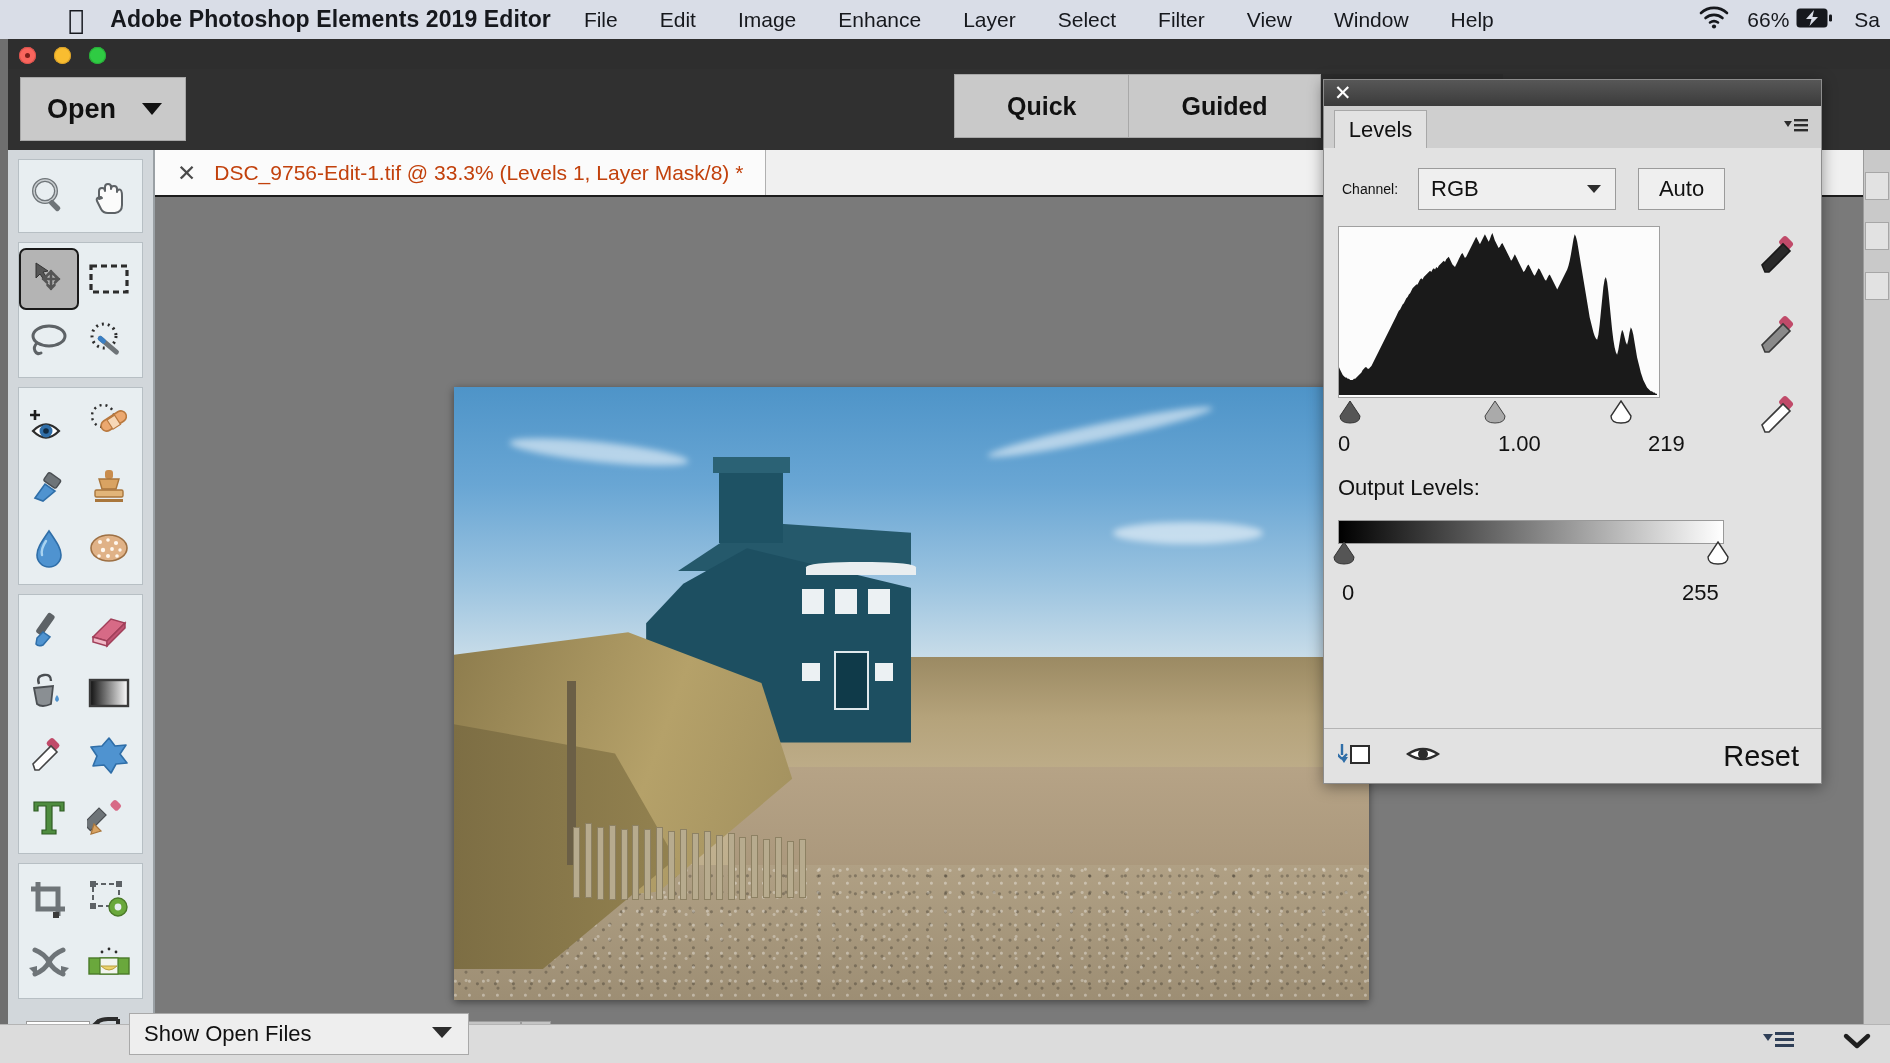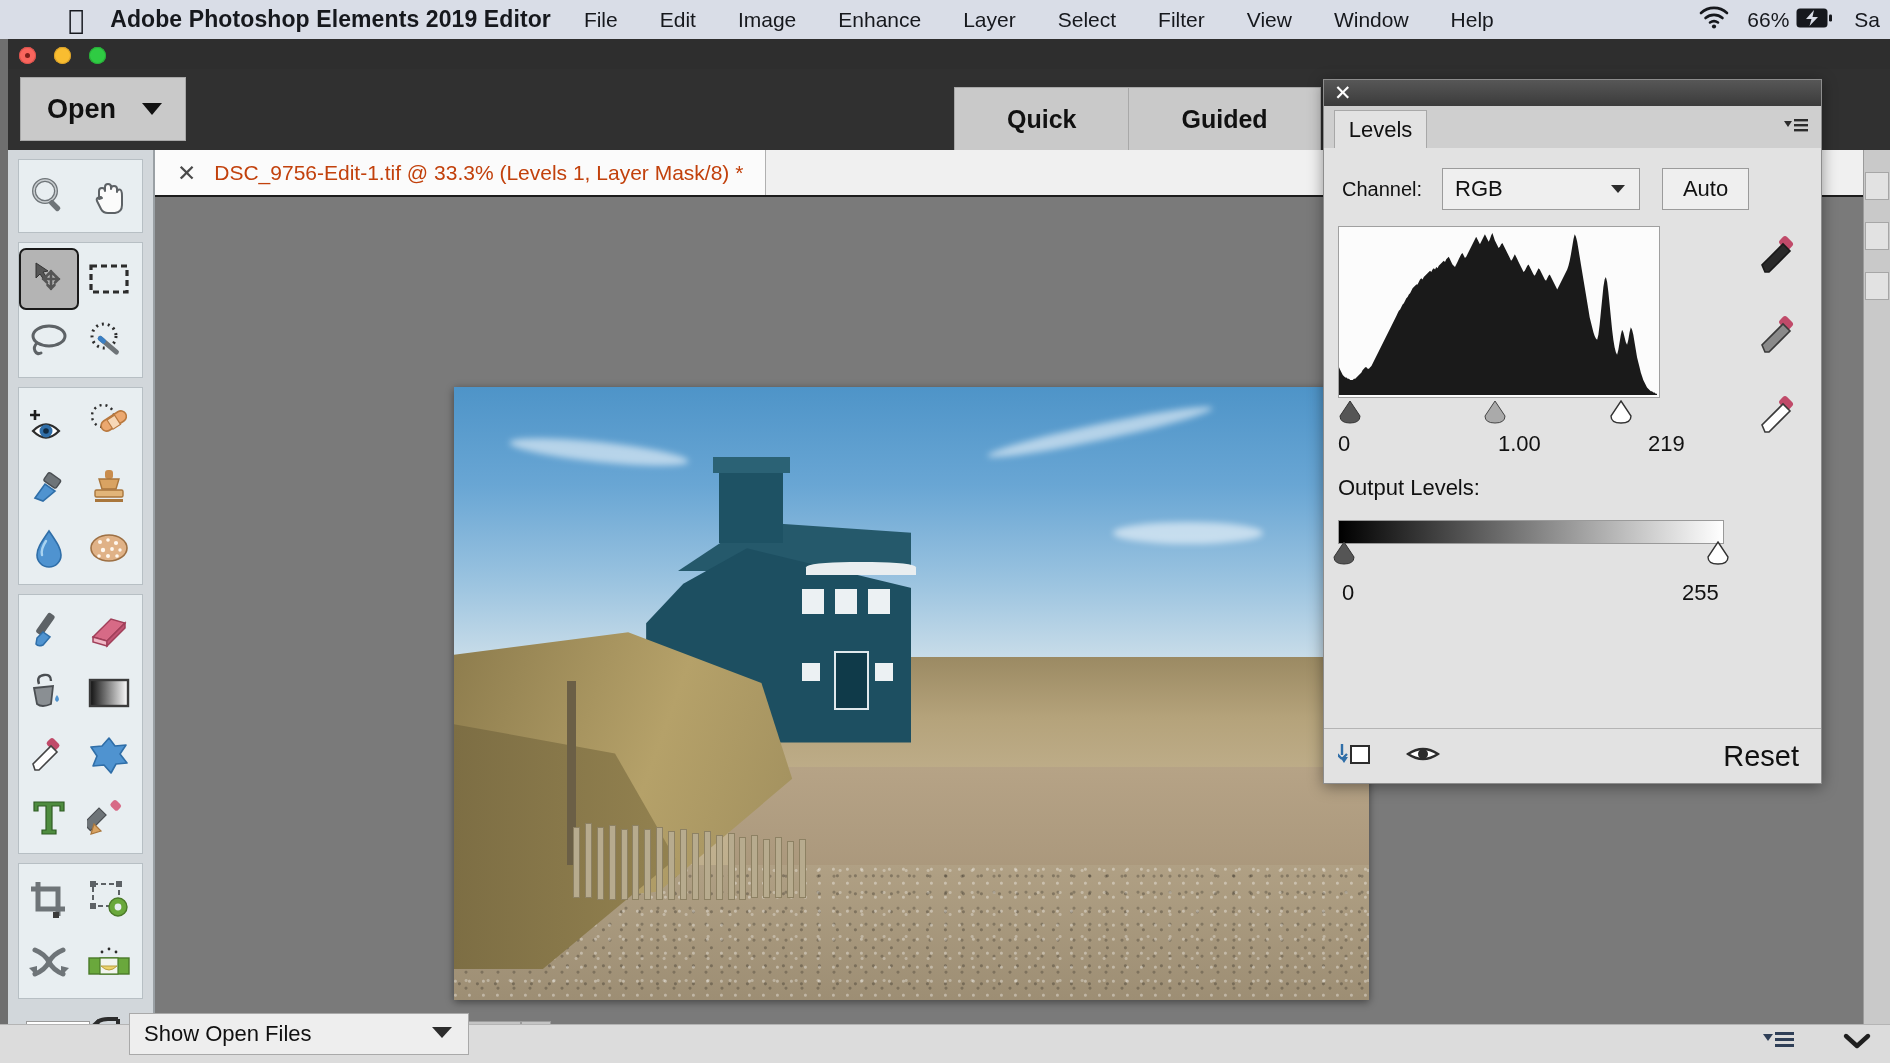--- a/index.html
+++ b/index.html
@@ -30,21 +30,21 @@
   .dot.yellow{background:#f9bd30;box-shadow:inset 0 0 0 1px #d9a028;}
   .dot.green{background:#2fcb43;box-shadow:inset 0 0 0 1px #27ad38;}
 
   
   .modebar{position:absolute;left:0;top:30px;width:1882px;height:81px;background:#303030;}
   .openbtn{position:absolute;left:12px;top:8px;width:164px;height:62px;background:#c9c9c9;
     border:1px solid #a8a8a8;display:flex;align-items:center;}
   .openbtn .lbl{font-size:27px;font-weight:bold;color:#111;margin-left:26px;}
   .openbtn .caret{margin-left:26px;width:0;height:0;border-left:10px solid transparent;
     border-right:10px solid transparent;border-top:12px solid #111;}
-  .modetabs{position:absolute;left:930px;top:18px;height:62px;display:flex;padding-left:16px;}
+  .modetabs{position:absolute;left:930px;top:5px;height:62px;display:flex;padding-left:16px;}
   .mtab{height:62px;display:flex;align-items:center;justify-content:center;font-size:25px;
     font-weight:bold;color:#111;background:#c9c9c9;border:1px solid #a8a8a8;border-left:none;padding:0 52px;}
   .mtab:first-child{border-left:1px solid #a8a8a8;}
   .mtab.active{background:#2c2c2c;color:#fff;border-color:#2c2c2c;}
 
   
   .toolbox{position:absolute;left:0;top:111px;width:145px;height:913px;background:#d2d7db;
     border-right:2px solid #9aa0a4;}
   .tgroup{margin:9px 10px;background:#e8eef1;border:1px solid #b7bfc4;padding:5px 0;}
   .trow{display:flex;}
@@ -132,21 +132,21 @@
   .lv-close{position:absolute;left:10px;top:3px;color:#fff;font-size:21px;line-height:20px;
     font-family:"DejaVu Sans",sans-serif;}
   .lv-tabrow{position:absolute;left:0;top:26px;width:497px;height:42px;background:#cfcfcf;
     border-bottom:1px solid #a8a8a8;}
   .lv-tab{position:absolute;left:10px;top:4px;width:91px;height:38px;background:#e2e2e2;
     border:1px solid #a8a8a8;border-bottom:none;display:flex;align-items:center;justify-content:center;
     font-size:22px;color:#111;}
   .lv-menu{position:absolute;right:12px;top:11px;}
   .lv-body{position:absolute;left:0;top:68px;width:497px;height:581px;background:#e2e2e2;}
   .ch-row{position:absolute;left:18px;top:20px;display:flex;align-items:center;}
-  .ch-label{font-size:20px;color:#111;margin-right:20px;}
+  .ch-label{font-size:14px;color:#111;margin-right:20px;}
   .ch-select{width:172px;height:40px;background:#efefef;border:1px solid #9b9b9b;
     display:flex;align-items:center;justify-content:space-between;padding:0 12px;}
   .ch-select .v{font-size:22px;color:#111;}
   .auto-btn{margin-left:22px;width:85px;height:40px;background:#efefef;border:1px solid #9b9b9b;
     display:flex;align-items:center;justify-content:center;font-size:22px;color:#111;}
   .hist-wrap{position:absolute;left:14px;top:78px;width:320px;height:170px;
     background:#fcfcfc;border:1px solid #a0a0a0;overflow:hidden;}
   .droppers{position:absolute;right:16px;top:84px;display:flex;flex-direction:column;gap:30px;}
   .slider-row{position:absolute;left:14px;top:252px;width:320px;height:24px;}
   .knob{position:absolute;top:0;width:24px;height:24px;}

